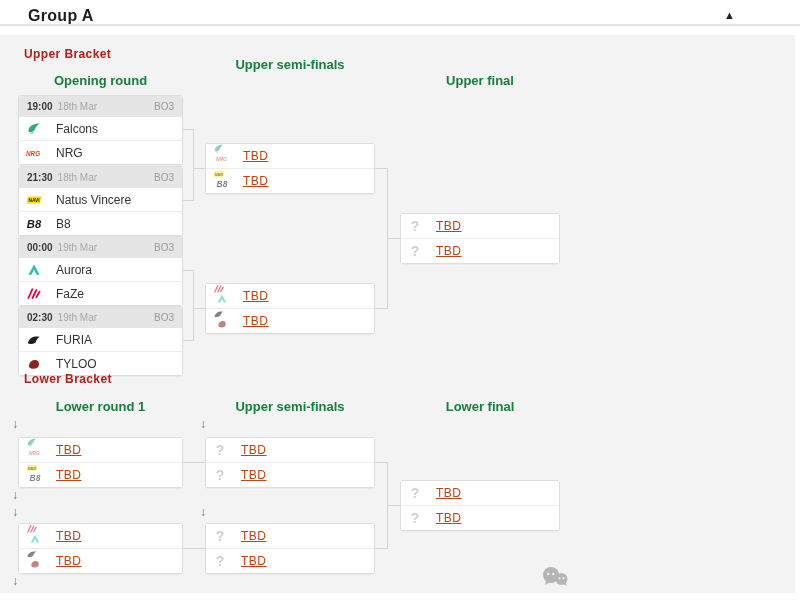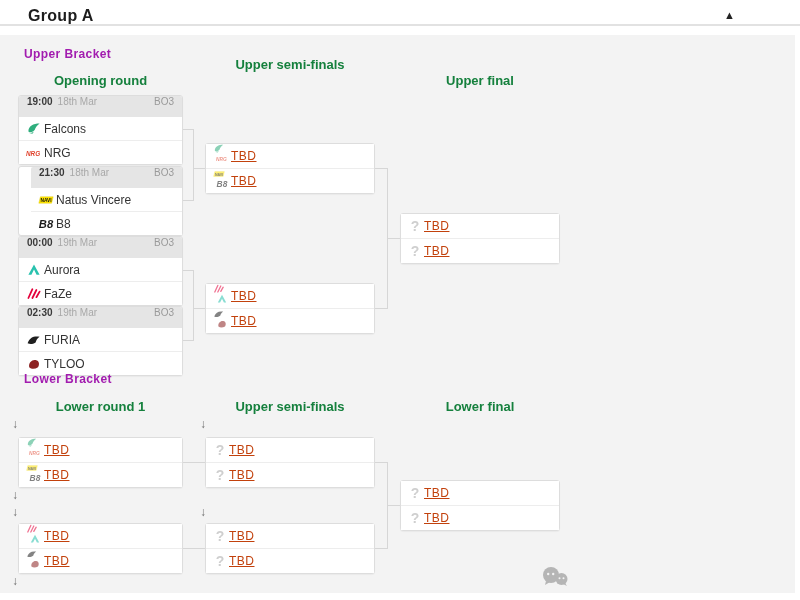--- a/index.html
+++ b/index.html
@@ -7,30 +7,30 @@
   .page{position:relative;width:800px;height:600px;background:#fff;}
 
   
   .topbar{position:absolute;left:0;top:0;width:800px;height:26px;background:#fff;border-bottom:2px solid #e2e2e2;box-sizing:border-box;}
   .title{position:absolute;left:28px;top:7px;font-size:16px;font-weight:bold;color:#1d1d1d;letter-spacing:.3px;}
   .caret{position:absolute;right:65px;top:9px;font-size:11px;color:#222;cursor:pointer;}
 
   
   .panel{position:absolute;left:0;top:35px;width:795px;height:558px;background:#f3f3f3;}
 
-  .bracket-label{position:absolute;font-size:12px;font-weight:bold;color:#a21caf;letter-spacing:.4px;}
+  .bracket-label{position:absolute;font-size:12px;font-weight:bold;color:#b91c1c;letter-spacing:.4px;}
   .col-head{position:absolute;font-size:13px;font-weight:bold;color:#15803d;text-align:center;}
 
   
   .card{position:absolute;background:#fff;border:1px solid #ddd;border-radius:3px;box-sizing:border-box;box-shadow:0 1px 1px rgba(0,0,0,.04);}
-  .mh{height:21px;display:flex;gap:5px;padding:0 8px;background:#e5e5e5;font-size:10px;border-radius:2px 2px 0 0;}
+  .mh{height:21px;display:flex;align-items:center;gap:5px;padding:0 8px;background:#e5e5e5;font-size:10px;border-radius:2px 2px 0 0;}
   .mt{font-weight:bold;color:#3a3a3a;}
   .md{color:#a8a8a8;}
   .mf{margin-left:auto;color:#9a9a9a;}
-  .trow{height:23px;display:flex;align-items:center;gap:2px;padding:0 7px;border-top:1px solid #ededed;font-size:12px;color:#333;background:#fff;}
+  .trow{height:23px;display:flex;align-items:center;gap:14px;padding:0 7px;border-top:1px solid #ededed;font-size:12px;color:#333;background:#fff;}
   .mh + .trow{border-top:none;}
   .card.nohead .trow:first-child{border-top:none;}
   .card.nohead .trow{height:24px;}
   .tname{white-space:nowrap;}
   .tbdtxt{color:#c2410c;letter-spacing:.5px;text-decoration:underline;}
   .lg{width:16px;height:16px;flex:0 0 16px;}
   .stack{position:relative;width:16px;height:22px;flex:0 0 16px;}
   .stack .s1{position:absolute;left:0;top:-2px;width:12px;height:12px;opacity:.55;}
   .stack .s2{position:absolute;left:3px;top:8px;width:12px;height:12px;opacity:.55;}
   .q{width:14px;flex:0 0 14px;text-align:center;color:#cfcfcf;font-size:14px;font-weight:bold;}
@@ -106,21 +106,21 @@
       <span class="tname">Falcons</span>
     </div>
     <div class="trow">
       <svg class="lg" viewBox="0 0 20 20">
           <use href="#sym-nrg"></use>
         </svg>
       <span class="tname">NRG</span>
     </div>
   </div>
 
-  <div class="card" style="left:18px;top:166px;width:165px;padding-left:12px;">
+  <div class="card" style="left:18px;top:166px;width:165px;">
     <div class="mh">
       <span class="mt">21:30</span>
       <span class="md">18th Mar</span>
       <span class="mf">BO3</span>
     </div>
     <div class="trow">
       <svg class="lg" viewBox="0 0 20 20">
           <use href="#sym-navi"></use>
         </svg>
       <span class="tname">Natus Vincere</span>

